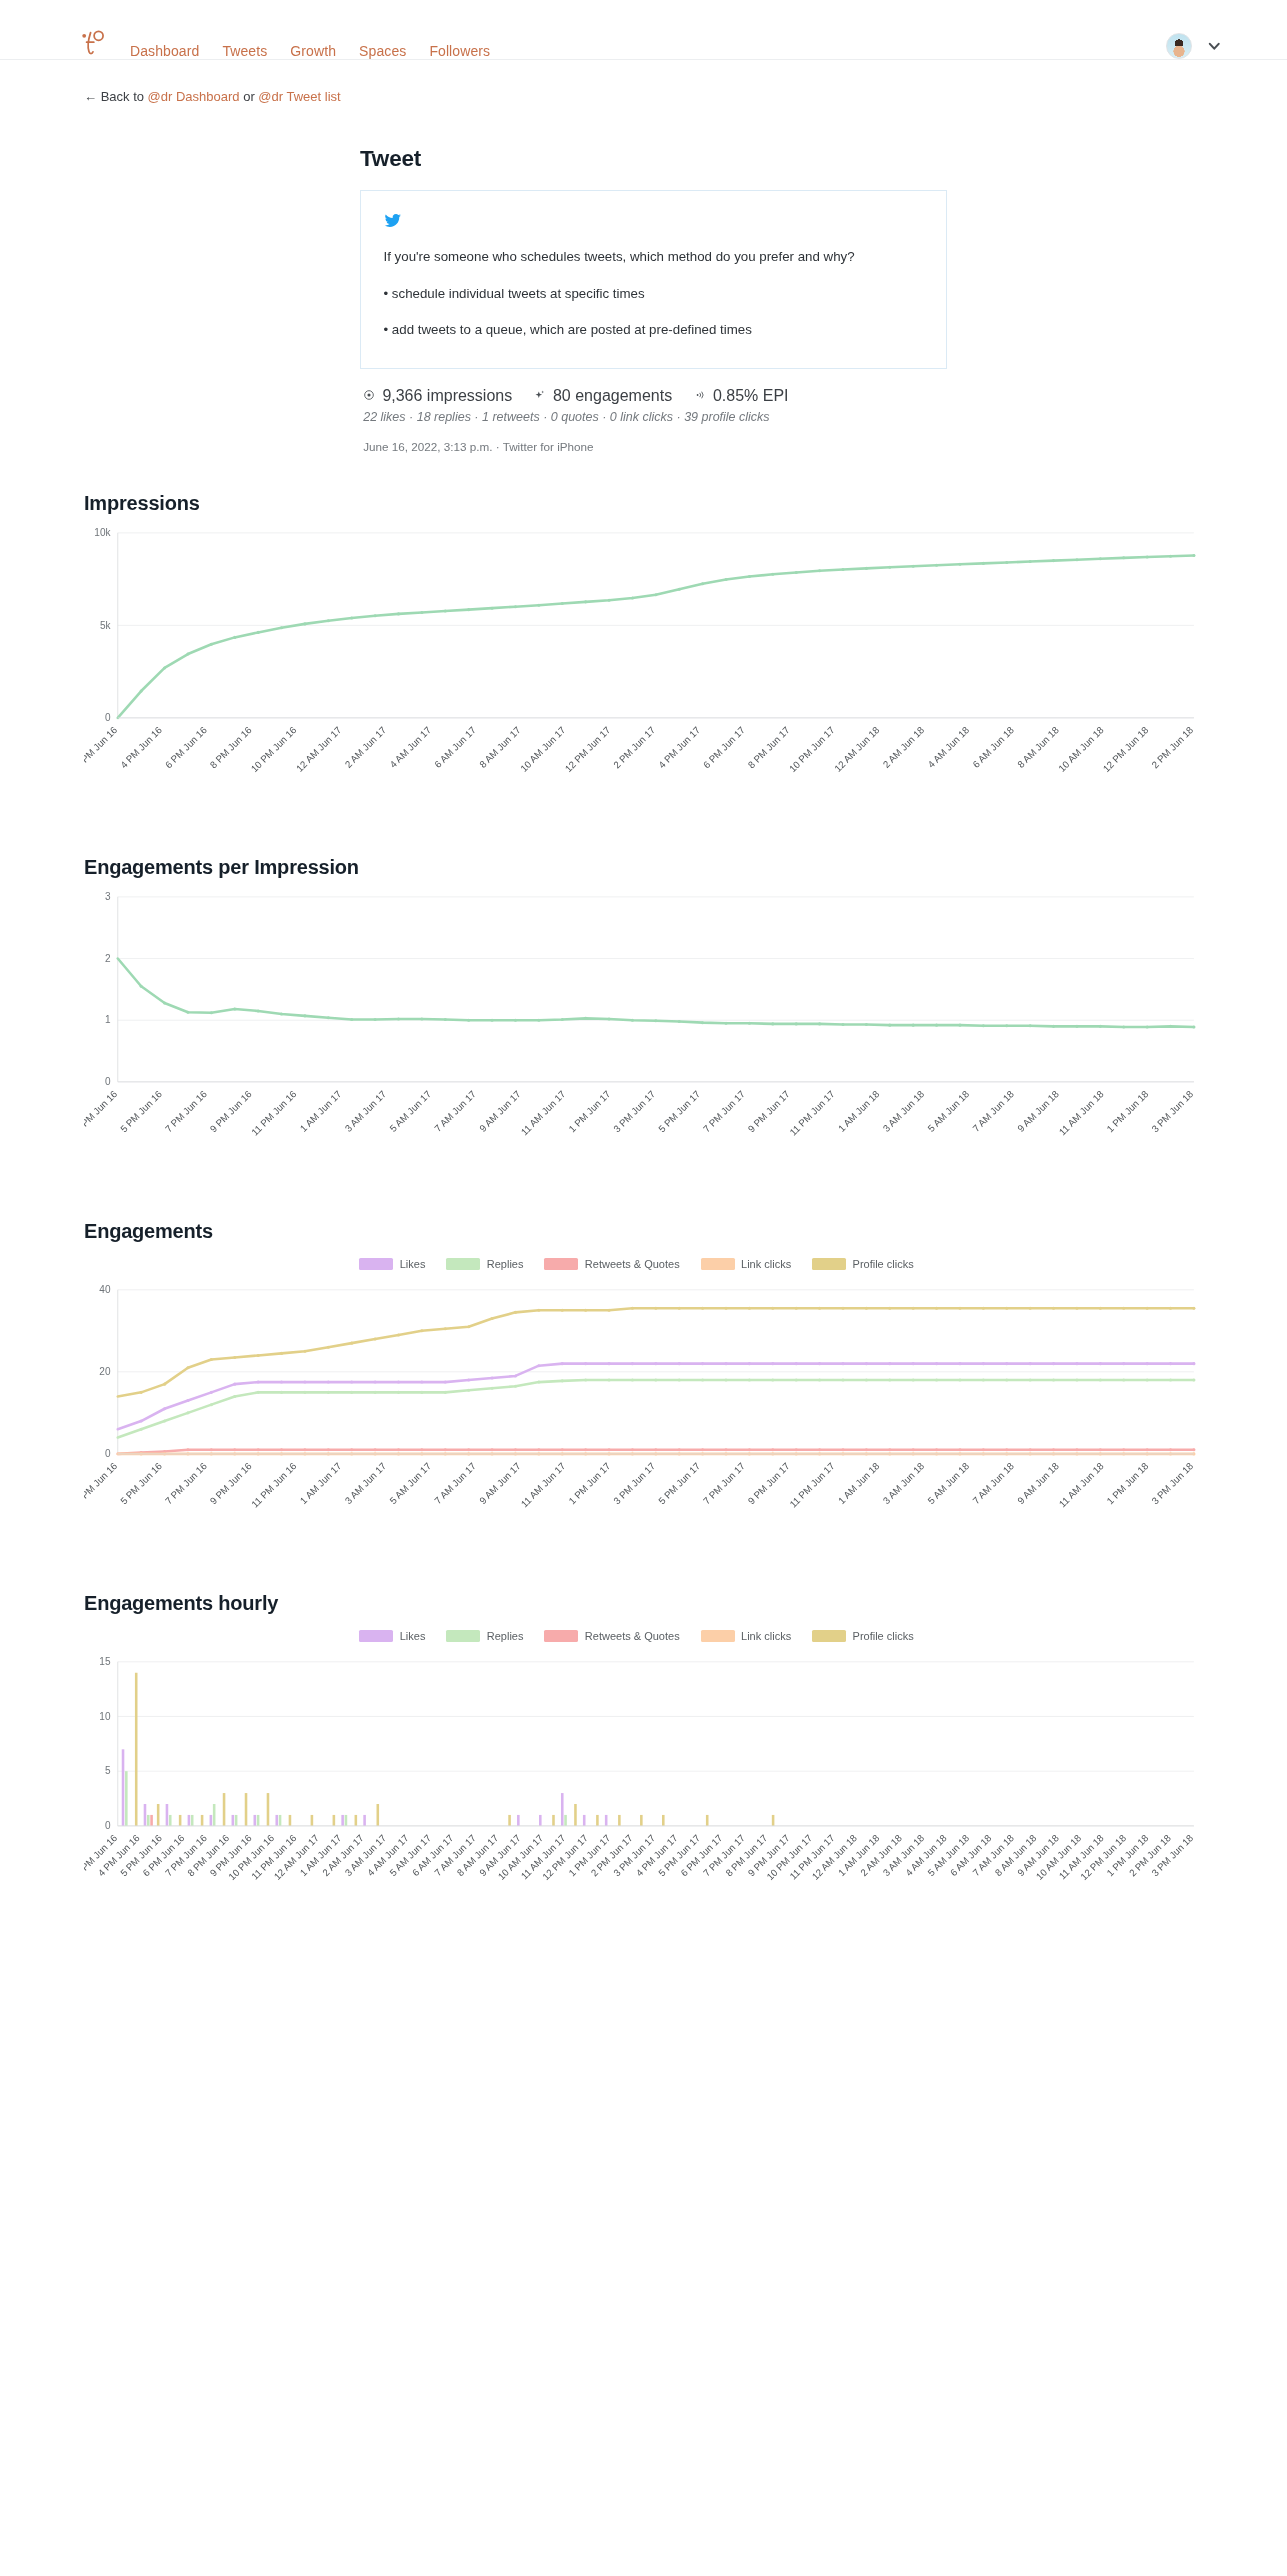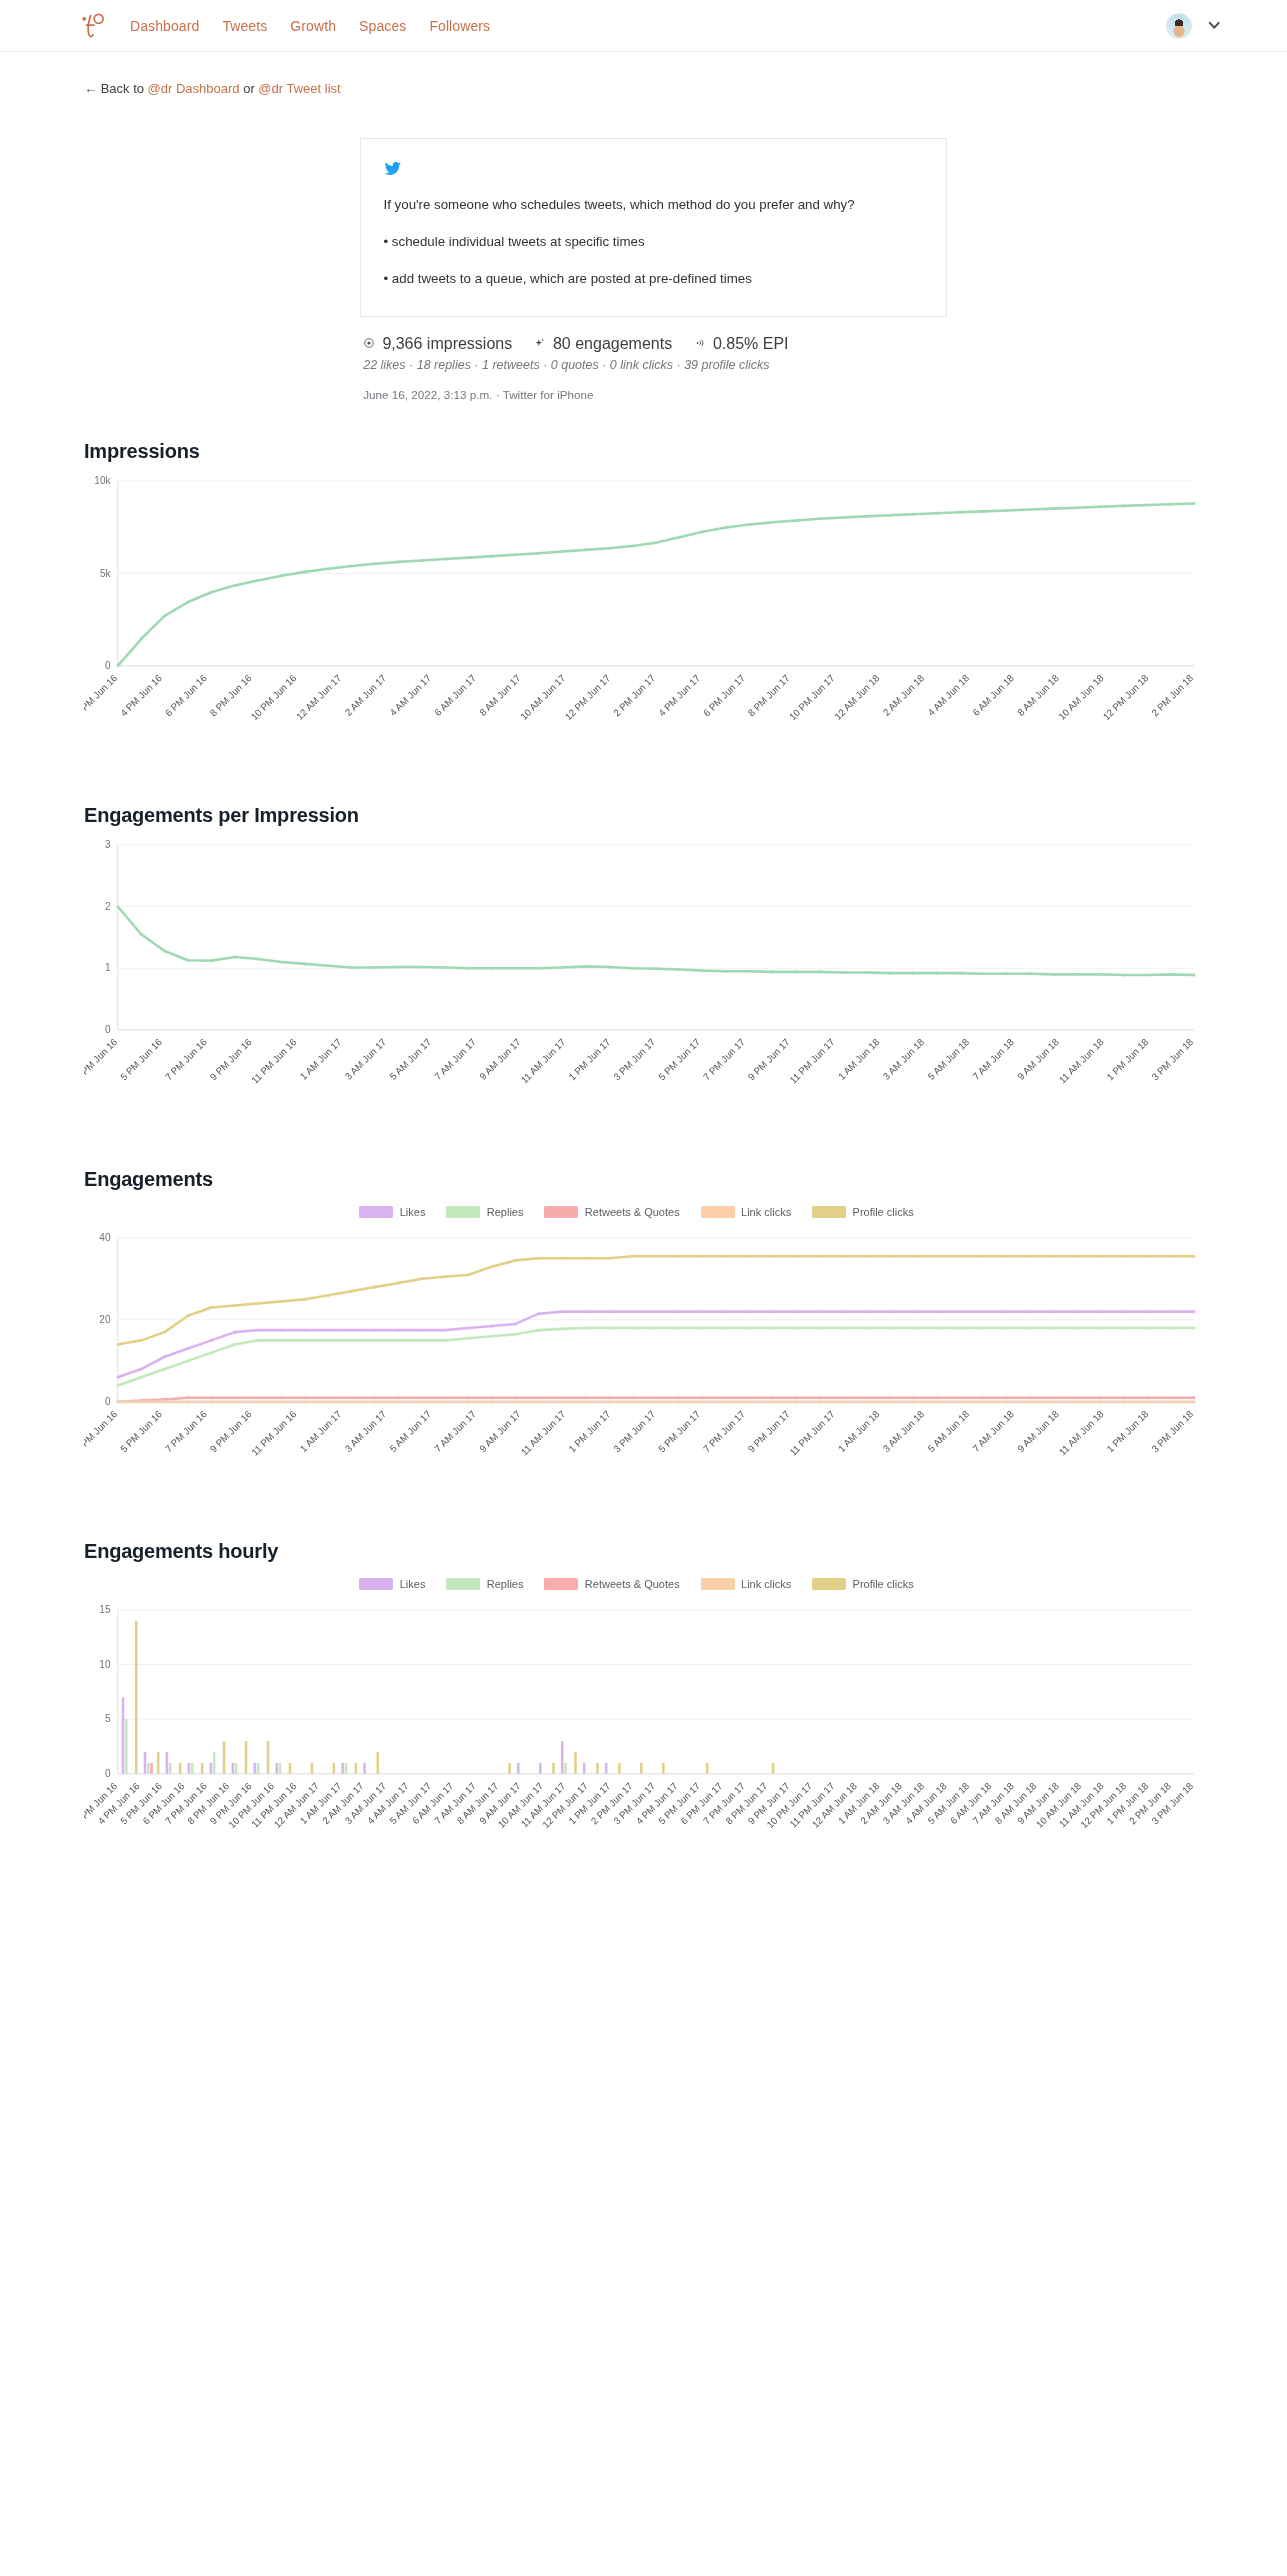--- a/index.html
+++ b/index.html
@@ -7,24 +7,24 @@
   body {
     width:1287px;
     background:#ffffff;
     font-family:"Liberation Sans", sans-serif;
     color:#2b2f33;
     -webkit-font-smoothing:antialiased;
   }
 
   
   .topbar {
-    height:52px;
+    height:60px;
     border-bottom:0.8px solid #eceef0;
     display:flex;
-    align-items:center;
+    align-items:flex-end;
     padding:0 35px 0 77px;
   }
   .brand-logo { width:32px; height:32px; flex:0 0 auto; margin-right:21px; }
   .nav { display:flex; align-items:center; gap:23px; }
   .nav a {
     color:#c8714a;
     font-size:14px;
     text-decoration:none;
     letter-spacing:0.1px;
   }
@@ -129,20 +129,21 @@
     </span>
   </div>
 </div>
 
 <div class="backline">
   <span>←</span>
   <span>Back to </span><a href="#">@dr Dashboard</a><span> or </span><a href="#">@dr Tweet list</a>
 </div>
 
 <div class="tweet-col">
+  <h2 class="section-title">Tweet</h2>
 
   <div class="tweet-card">
     <span class="tw-bird">
       <svg viewBox="0 0 24 24" width="17.7" height="17.7">
         <path fill="#1da1f2" d="M23 4.9a9 9 0 0 1-2.6.7 4.5 4.5 0 0 0 2-2.5 9 9 0 0 1-2.9 1.1A4.5 4.5 0 0 0 11.7 8a12.8 12.8 0 0 1-9.3-4.7 4.5 4.5 0 0 0 1.4 6 4.4 4.4 0 0 1-2-.6v.1a4.5 4.5 0 0 0 3.6 4.4 4.5 4.5 0 0 1-2 .1 4.5 4.5 0 0 0 4.2 3.1A9 9 0 0 1 1 18.3a12.7 12.7 0 0 0 6.9 2c8.3 0 12.8-6.8 12.8-12.8v-.6A9 9 0 0 0 23 4.9z"></path>
       </svg>
     </span>
     <div class="tw-body">
       <p>If you're someone who schedules tweets, which method do you prefer and why?</p>
       <p>• schedule individual tweets at specific times</p>

